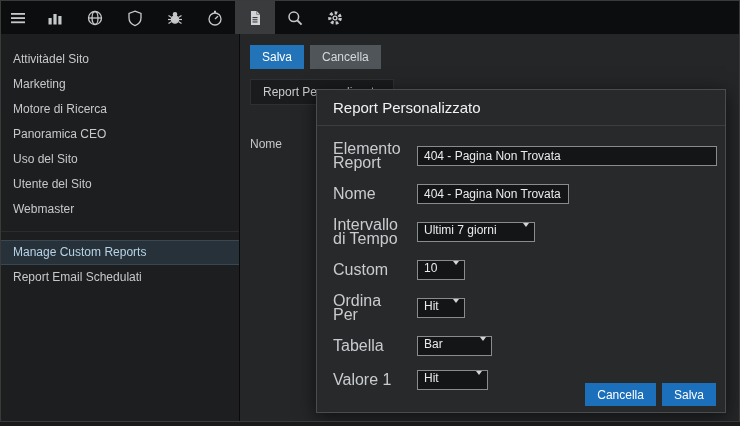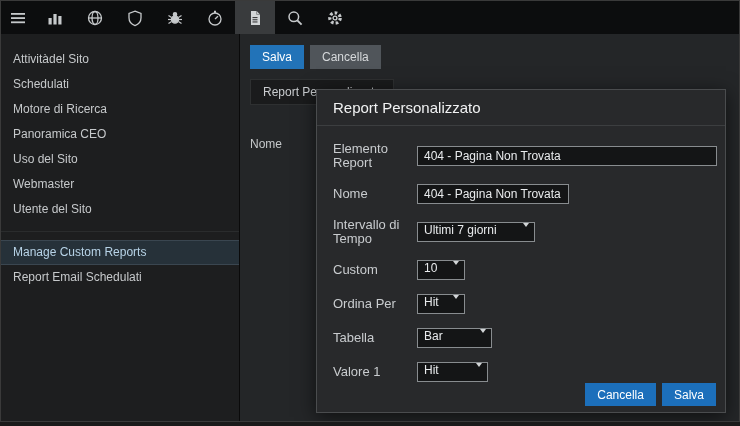--- a/index.html
+++ b/index.html
@@ -28,21 +28,21 @@
   .btn-gray { background:#50555a; color:#d6d9db; }
   .tab-row { margin:10px 0 0 9px; }
   .tab { display:inline-block; padding:5px 12px; background:#1a1b1c; border:1px solid #2e3031; color:#c9cccf; font-size:12px; cursor:pointer; }
   .table-header { margin:32px 0 0 9px; font-size:12px; color:#c6c9cb; }
 
   
   .modal { position:absolute; left:315px; top:88px; width:410px; height:324px; background:#28292b; border:1px solid #4a4c4e; box-shadow:0 4px 18px rgba(0,0,0,.6); z-index:10; }
   .modal-header { padding:9px 16px 8px 16px; border-bottom:1px solid #3c3e40; }
   .modal-title { font-size:15px; color:#f1f2f3; }
   .modal-body { padding:16px 8px 0 16px; display:grid; grid-template-columns:76px 1fr; column-gap:8px; row-gap:14px; align-items:center; }
-  .f-label { font-size:13px; color:#c9cccf; line-height:14px; }
+  .f-label { font-size:16px; color:#c9cccf; line-height:14px; }
   .text-input { background:#141516; border:1px solid #888c8f; color:#e9ebed; font-size:12px; height:20px; padding:4px 6px; font-family:inherit; outline:none; }
   .text-input.wide { width:100%; }
   .text-input.mid { width:152px; }
   .select { display:inline-flex; align-items:flex-start; justify-content:space-between; background:#141516; border:1px solid #888c8f; height:20px; padding:0 5px 0 6px; color:#e9ebed; font-size:12px; cursor:pointer; }
   .select-arrow { width:0; height:0; border-left:3.5px solid transparent; border-right:3.5px solid transparent; border-top:4px solid #d2d5d7; margin-left:8px; }
   .modal-footer { position:absolute; right:9px; bottom:6px; display:flex; gap:6px; }
   .btn-modal { background:#1c6fbb; color:#fff; font-size:12px; height:23px; padding:0 12px; border:none; cursor:pointer; font-family:inherit; }
 </style>
 </head>
 <body>
@@ -147,26 +147,26 @@
               <circle cx="9" cy="9" r="5.2" stroke-width="3.2" stroke-dasharray="2.6 2.1"></circle>
               <circle cx="9" cy="9" r="1.9" stroke-width="1.4"></circle>
             </g>
           </svg>
       </span>
     </div>
   </div>
 
   <div class="sidebar">
     <div class="side-item">Attivitàdel Sito</div>
-    <div class="side-item">Schedulati</div>
+    <div class="side-item">Marketing</div>
     <div class="side-item">Motore di Ricerca</div>
     <div class="side-item">Panoramica CEO</div>
     <div class="side-item">Uso del Sito</div>
+    <div class="side-item">Utente del Sito</div>
     <div class="side-item">Webmaster</div>
-    <div class="side-item">Utente del Sito</div>
     <div class="side-sep"></div>
     <div class="side-item selected">Manage Custom Reports</div>
     <div class="side-item">Report Email Schedulati</div>
   </div>
 
   <div class="main">
     <div class="action-row">
       <button class="btn btn-blue">Salva</button>
       <button class="btn btn-gray">Cancella</button>
     </div>

